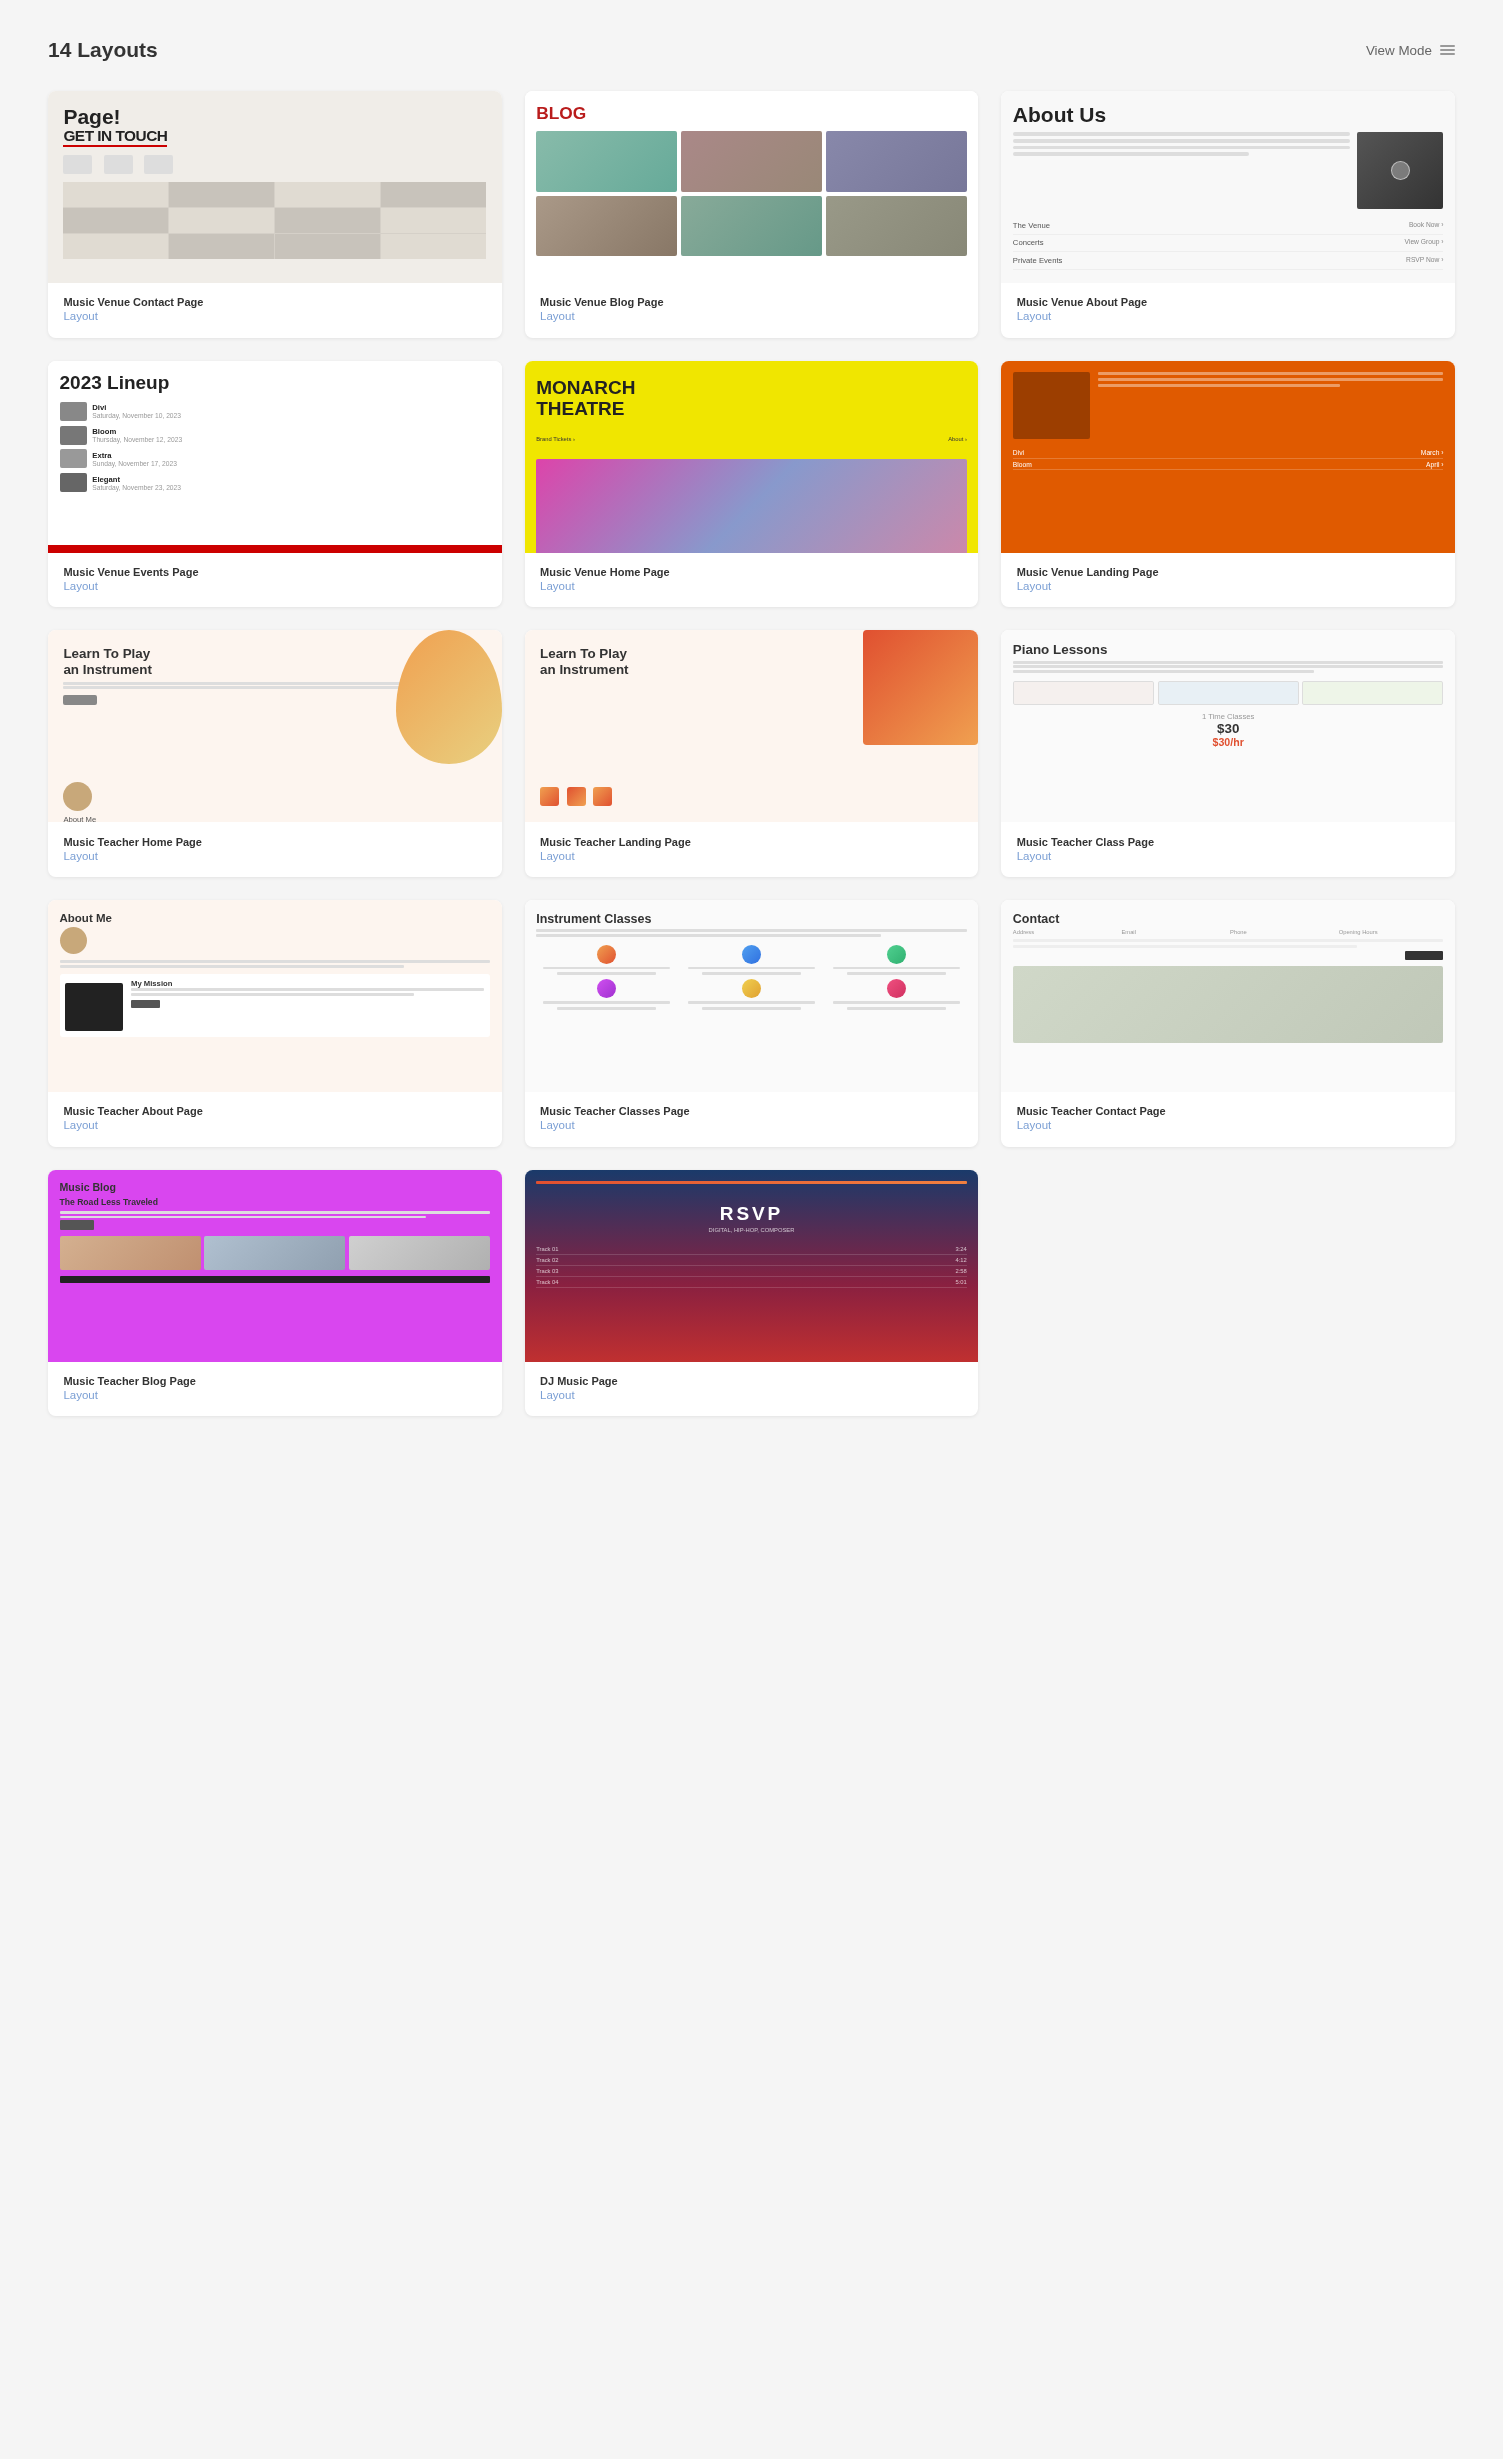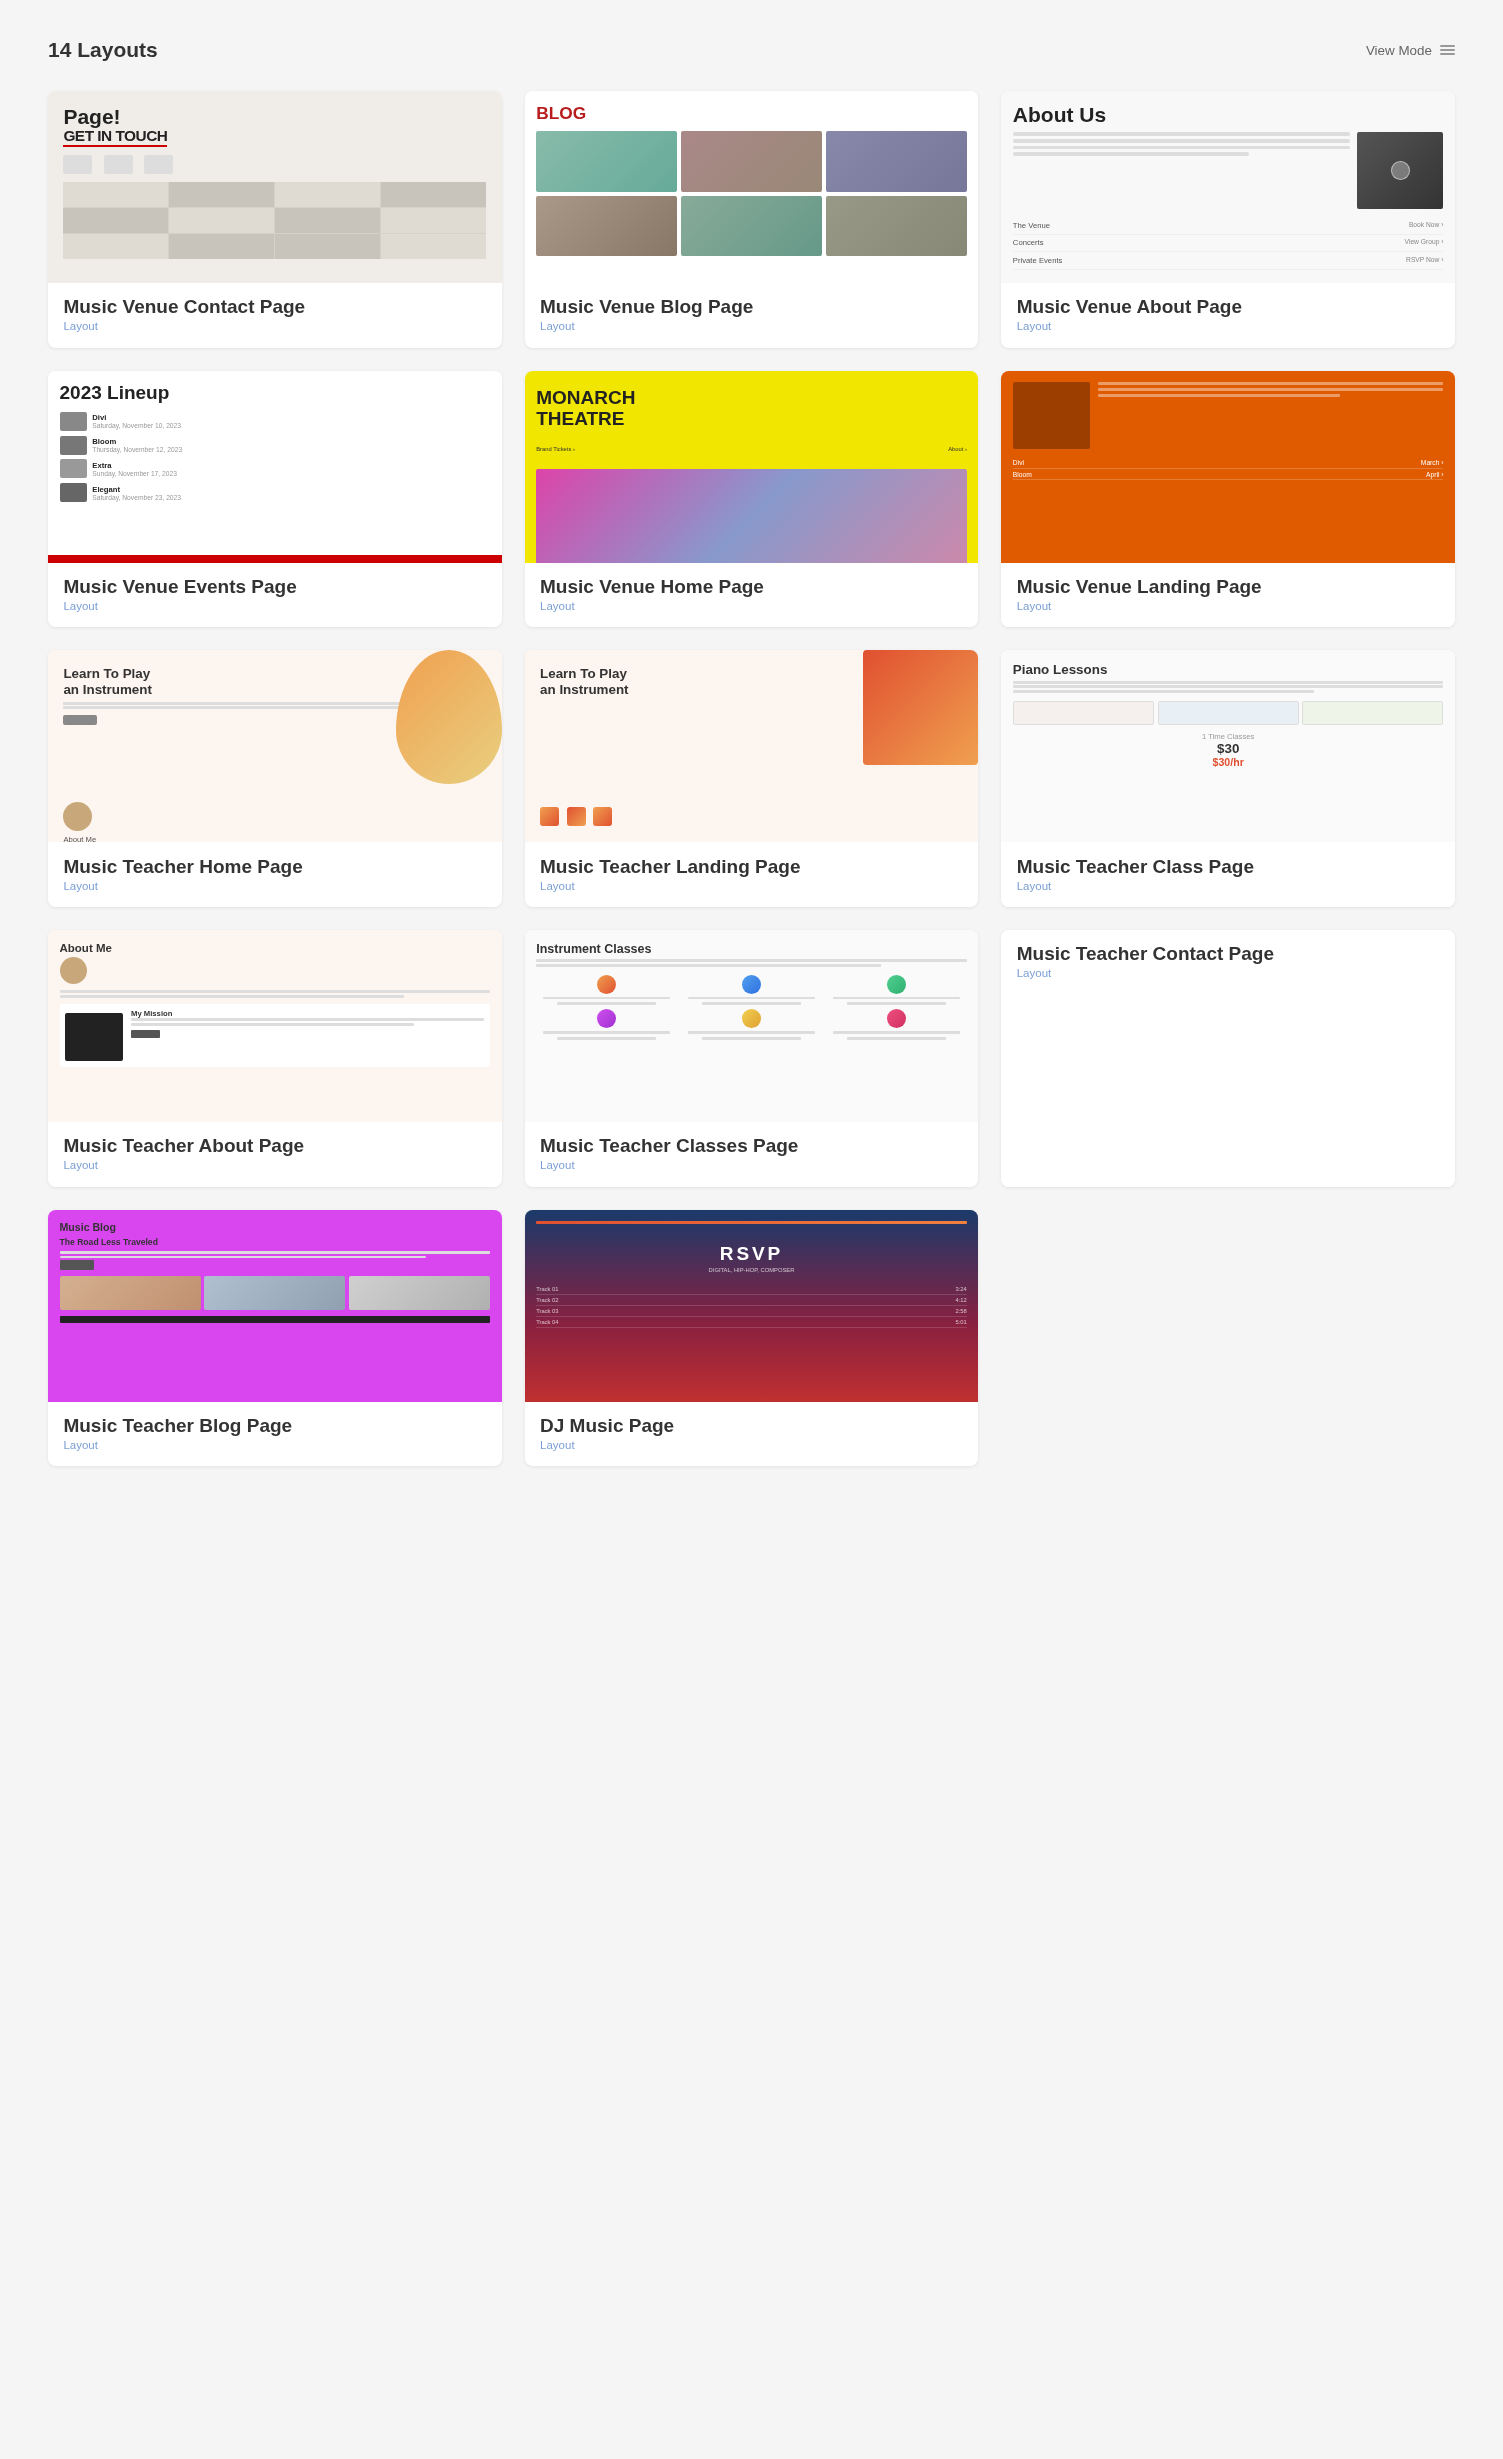--- a/index.html
+++ b/index.html
@@ -56,21 +56,21 @@
     .card-preview {
       width: 100%;
       height: 192px;
       overflow: hidden;
       position: relative;
     }
     .card-info {
       padding: 13.4px 15.4px 15.4px;
     }
     .card-name {
-      font-size: 19px;
+      font-size: 11px;
       font-weight: 600;
       color: #333;
       margin-bottom: 1.9px;
     }
     .card-type {
       font-size: 11.5px;
       color: #7b9fd4;
     }
 
     
@@ -993,20 +993,35 @@
           </div>
         </div>
       </div>
       <div class="card-info">
         <div class="card-name">Music Teacher Classes Page</div>
         <div class="card-type">Layout</div>
       </div>
     </div>
 
     <div class="card">
+      <div class="card-preview">
+        <div class="preview-teacher-contact">
+          <div class="tc2-title">Contact</div>
+          <div class="tc2-row">
+            <div class="tc2-col">Address</div>
+            <div class="tc2-col">Email</div>
+            <div class="tc2-col">Phone</div>
+            <div class="tc2-col">Opening Hours</div>
+          </div>
+          <div style="height:2.9px; background:#eee; border-radius:1px; margin-bottom:2.9px;"></div>
+          <div style="height:2.9px; background:#eee; border-radius:1px; margin-bottom:2.9px; width:80%;"></div>
+          <div class="tc2-btn"></div>
+          <div class="tc2-map" style="background: linear-gradient(135deg, #d0d8c8, #c0c8b8);"></div>
+        </div>
+      </div>
       <div class="card-info">
         <div class="card-name">Music Teacher Contact Page</div>
         <div class="card-type">Layout</div>
       </div>
     </div>
 
     <div class="card">
       <div class="card-preview">
         <div class="preview-teacher-blog">
           <div class="tb-title">Music Blog</div>

